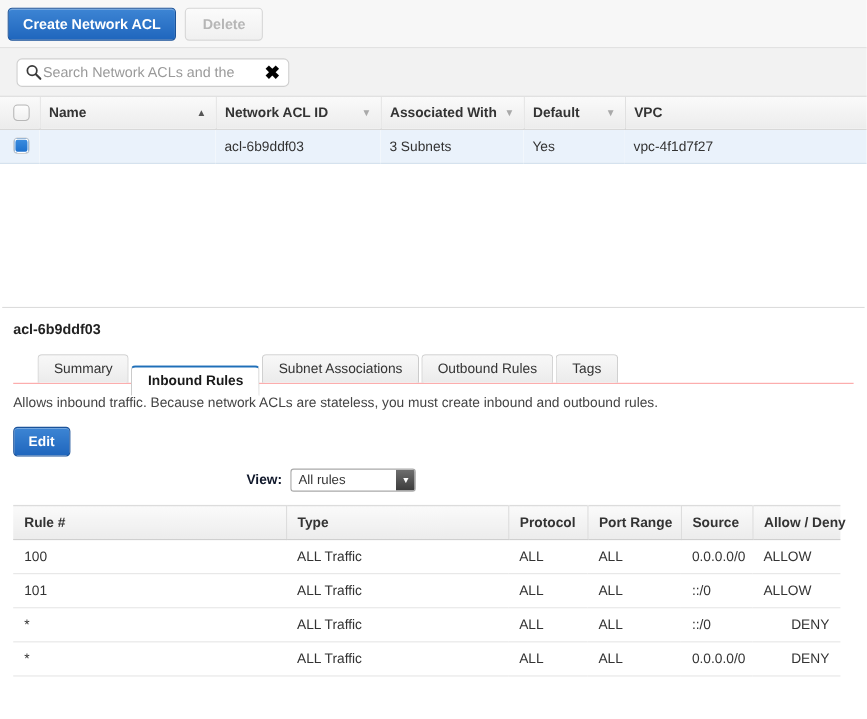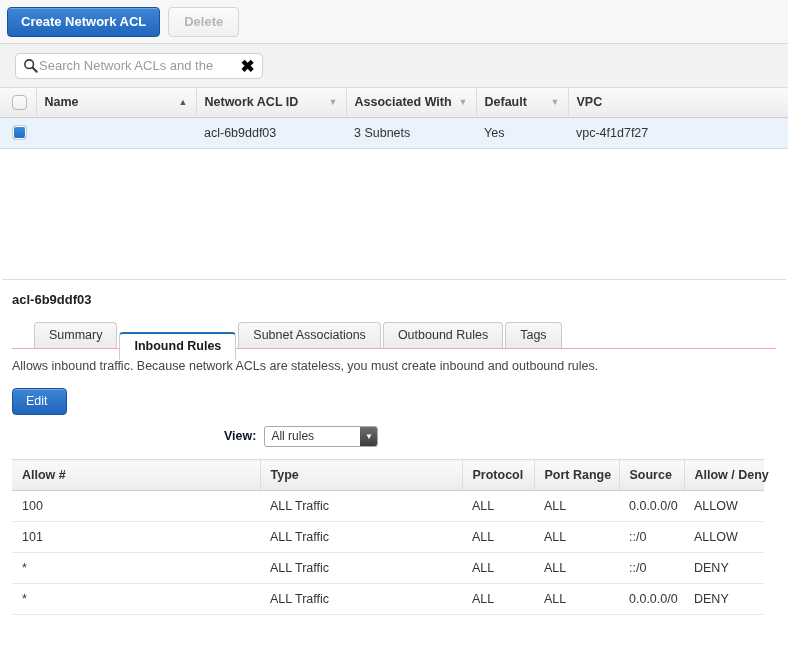--- a/index.html
+++ b/index.html
@@ -239,23 +239,23 @@
   .tab-desc {
     font-size: 12.5px;
     color: #444444;
     padding: 10px 0 0 0;
   }
   .btn-edit {
     background: linear-gradient(to bottom, #3d85d4 0%, #1f66bd 100%);
     border: 1px solid #1a5299;
     border-radius: 4px;
     color: #ffffff;
-    font-weight: normal;
-    font-size: 12.5px;
-    padding: 6px 18px 7px 13px;
+    font-weight: bold;
+    font-size: 12.5px;
+    padding: 6px 13px 7px 13px;
     cursor: pointer;
     box-shadow: inset 0 1px 0 rgba(255,255,255,.28);
     line-height: 1;
     margin-top: 15px;
     display: inline-block;
   }
 
   
   .view-row {
     display: flex;
@@ -328,21 +328,21 @@
   .rules-table td {
     height: 31px;
     font-size: 12.5px;
     color: #333333;
     padding: 0 10px;
     border-bottom: 1px solid #e6e6e6;
     box-sizing: border-box;
     white-space: nowrap;
   }
   .allow { color: #2f8b30; }
-  .deny  { color: #cf3a2e; }
+  .deny  { color: #cf3a2e; text-align: right; }
   .col-rule { width: 248px; }
   .col-type { width: 202px; }
   .col-proto { width: 72px; }
   .col-port { width: 85px; }
   .col-source { width: 65px; }
   .col-ad { width: 80px; }
 </style>
 </head>
 <body>
 
@@ -445,21 +445,21 @@
     <div class="select-wrap">
       <span class="select-value">All rules</span>
       <span class="select-arrow">▼</span>
     </div>
   </div>
 </div>
 
 <table class="rules-table">
   <thead>
     <tr>
-      <th class="col-rule">Allow #</th>
+      <th class="col-rule">Rule #</th>
       <th class="col-type">Type</th>
       <th class="col-proto">Protocol</th>
       <th class="col-port">Port Range</th>
       <th class="col-source">Source</th>
       <th class="col-ad">Allow / Deny</th>
     </tr>
   </thead>
   <tbody>
     <tr>
       <td>100</td>

